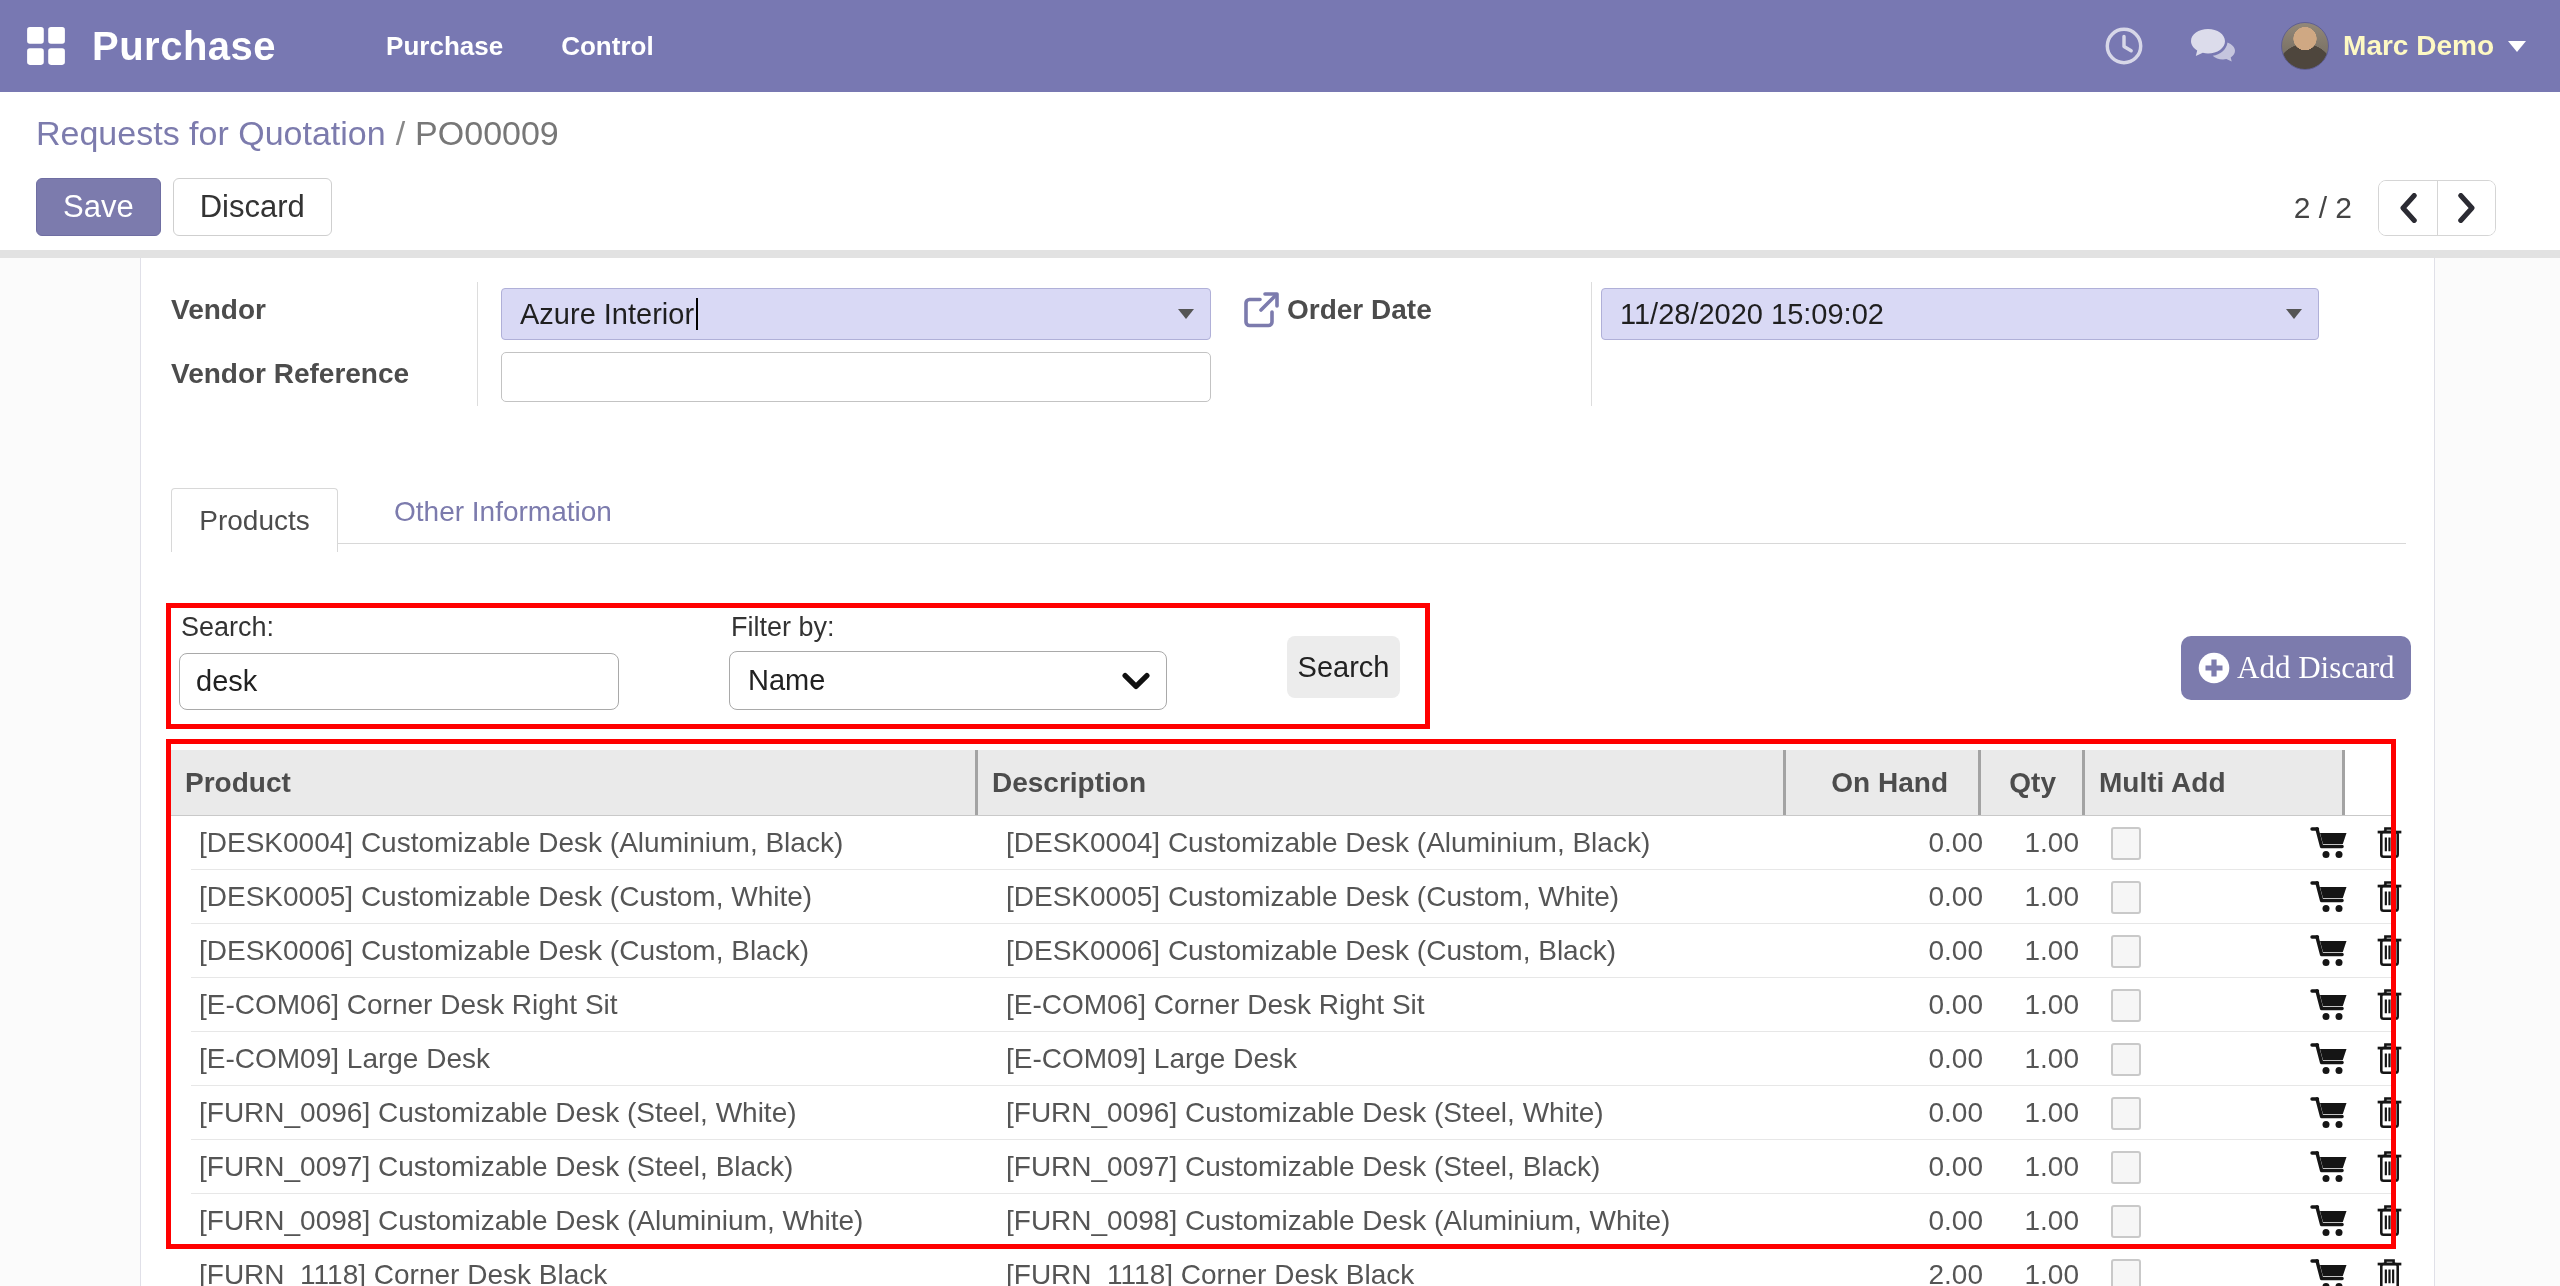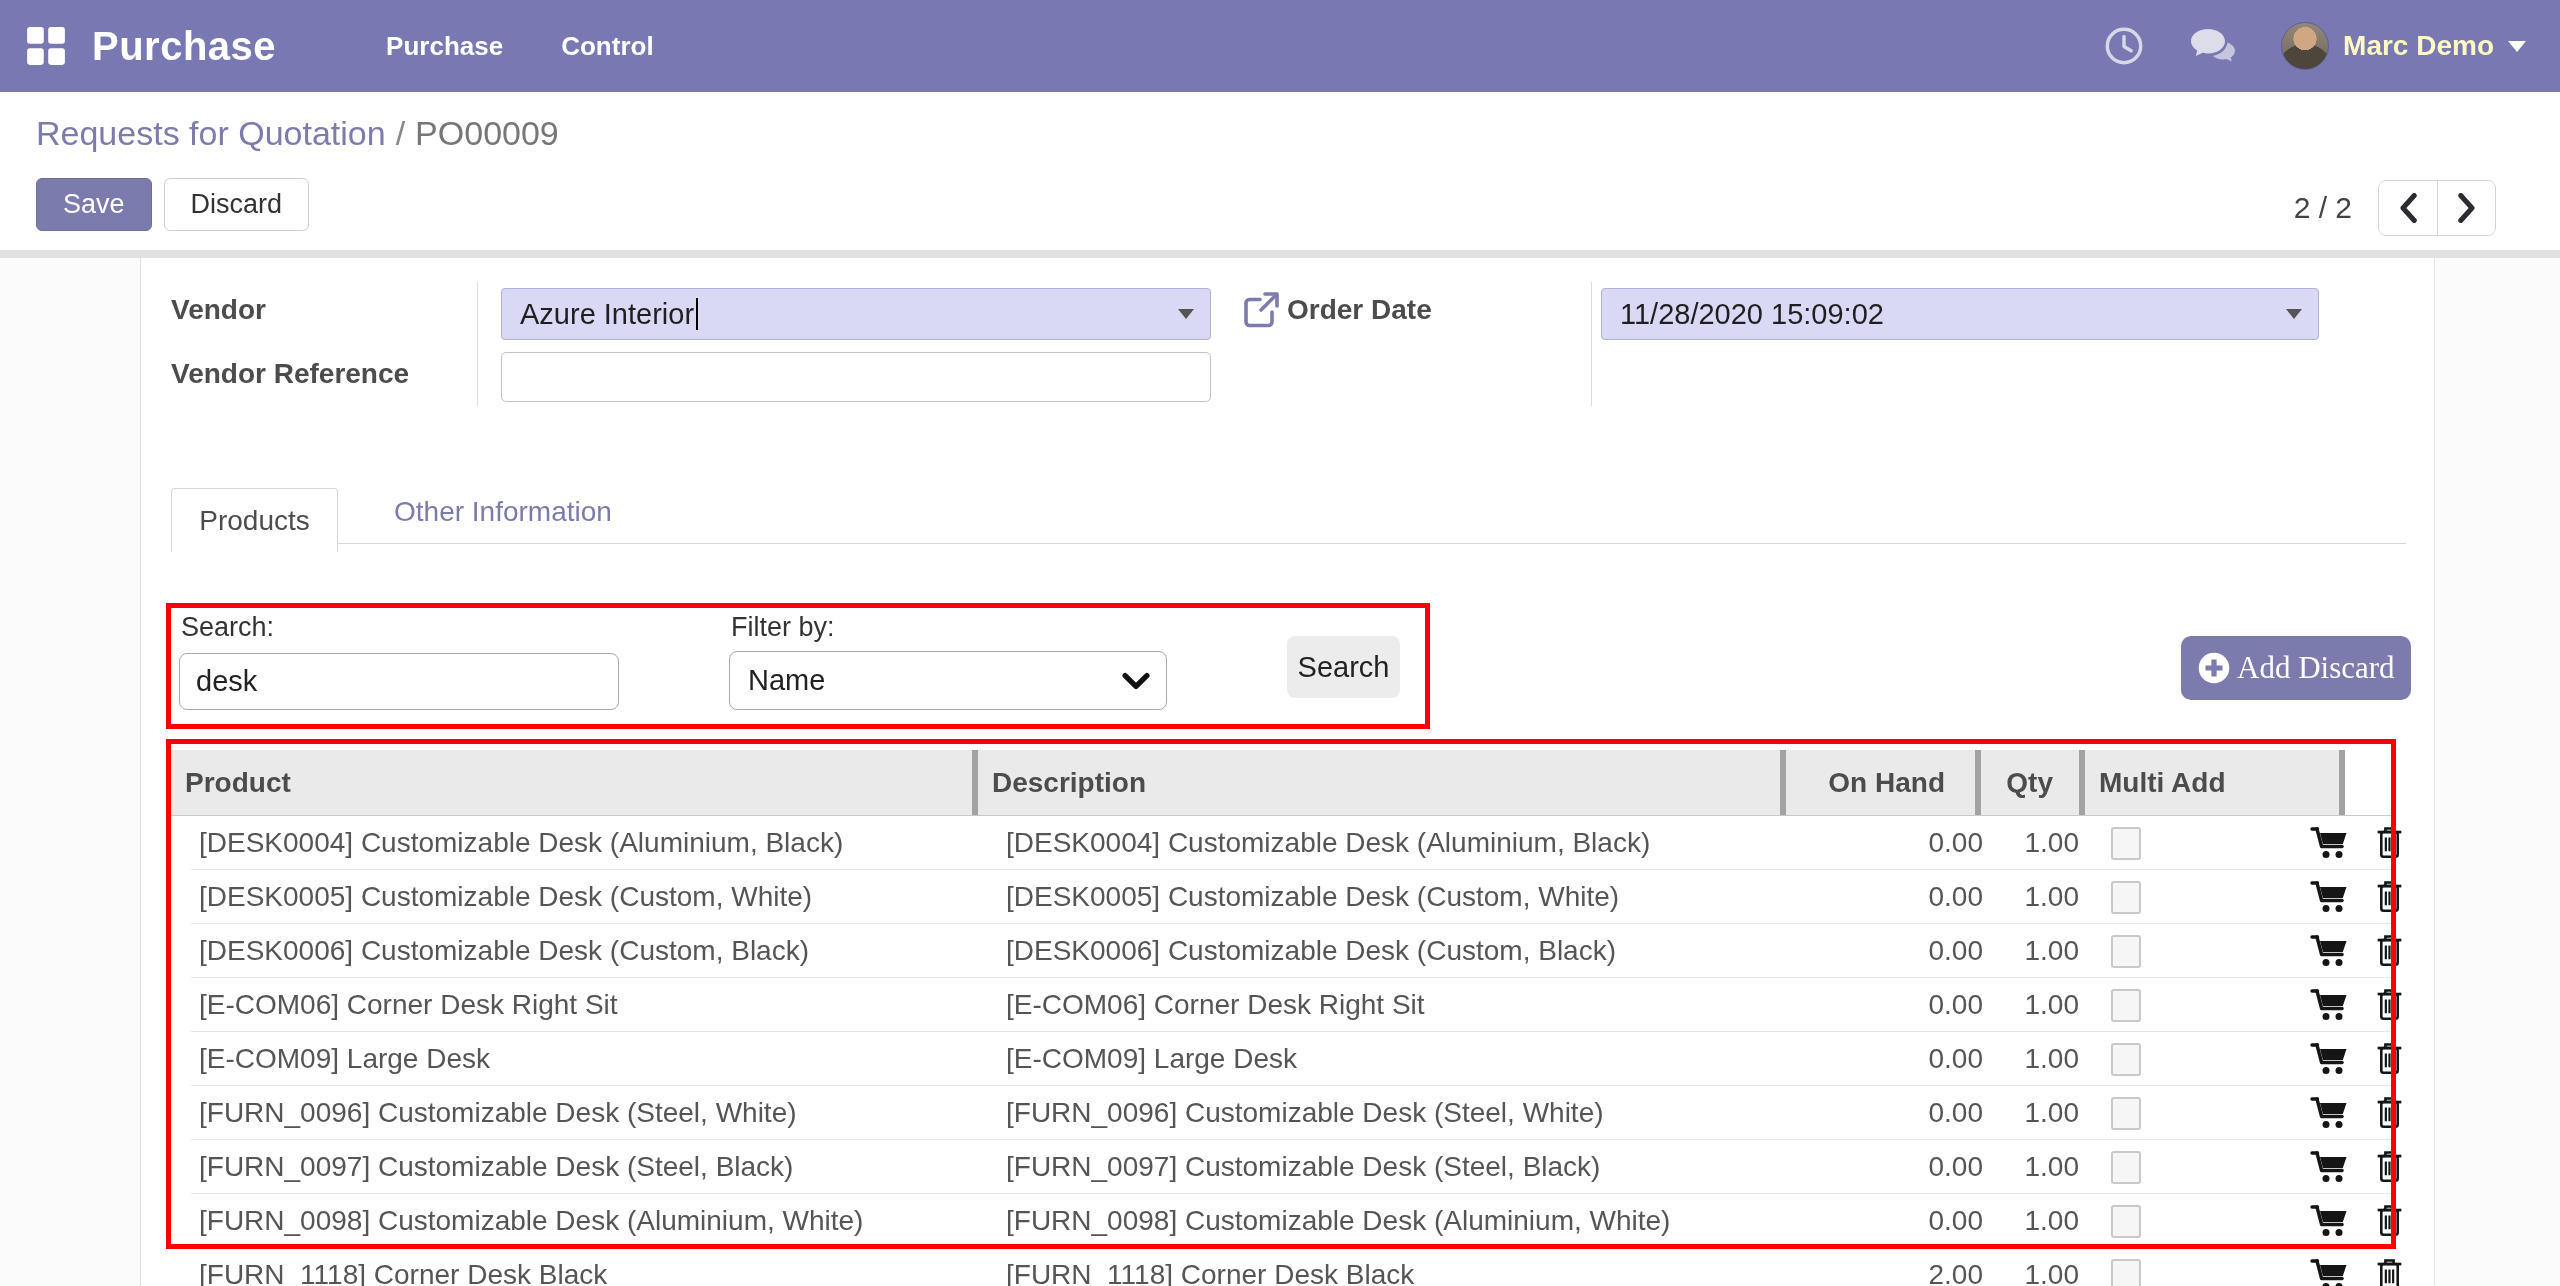--- a/index.html
+++ b/index.html
@@ -25,21 +25,21 @@
   .user-name { color:#fef9c3; font-size:28px; font-weight:600; }
   .caret { width:0; height:0; border-left:9px solid transparent; border-right:9px solid transparent; border-top:11px solid #fff; }
 
   
   .control-panel { position:absolute; left:0; top:92px; width:2536px; height:158px; background:#fff; }
   .breadcrumb { position:absolute; left:36px; top:22px; font-size:34px; }
   .bc-link { color:#7c7bad; cursor:pointer; }
   .bc-sep { color:#888; margin:0 10px; }
   .bc-current { color:#777; }
   .cp-buttons { position:absolute; left:36px; top:86px; display:flex; gap:12px; }
-  .btn { font-size:27px; padding:10px 26px; border-radius:6px; cursor:pointer; border:1px solid transparent; }
+  .btn { font-size:31px; padding:10px 26px; border-radius:6px; cursor:pointer; border:1px solid transparent; }
   .btn-primary { background:#7c7bad; border-color:#6f6ea2; color:#fff; }
   .btn-default { background:#fff; border-color:#cfcfcf; color:#333; }
   .pager { position:absolute; right:40px; top:88px; display:flex; align-items:center; gap:26px; }
   .pager-count { font-size:30px; color:#444; }
   .pager-btns { display:flex; border:1px solid #d5d5d5; border-radius:8px; overflow:hidden; background:#fff; }
   .pager-btn { width:58px; height:54px; display:flex; align-items:center; justify-content:center; cursor:pointer; background:#fff; }
   .pager-btn + .pager-btn { border-left:1px solid #d5d5d5; }
 
   .gray-strip { position:absolute; left:0; top:250px; width:2560px; height:8px; background:#e2e2e2; }
   .content-bg { position:absolute; left:0; top:258px; width:2560px; height:1028px; background:#fbfbfb; }
@@ -83,21 +83,21 @@
   .add-products { position:absolute; left:2040px; top:378px; height:64px; padding:0 16px;
                   background:#7c7bad; border:none; border-radius:10px; color:#fff;
                   font-family:"Liberation Serif", serif; font-size:31px;
                   display:flex; align-items:center; gap:2px; cursor:pointer; }
 
   
   .ptable { position:absolute; left:30px; top:492px; width:2222px; font-size:28px; }
   .trow { display:grid; grid-template-columns:807px 808px 195px 104px 190px 70px 48px; align-items:center; }
   .thead { grid-template-columns:807px 808px 195px 104px 260px 48px; height:66px;
            background:#eaeaea; font-weight:bold; color:#4c4c4c; border-bottom:1px solid #c9c9c9; }
-  .thead > div { height:100%; display:flex; align-items:center; border-right:6px solid #a3a3a3; padding:0 14px; }
+  .thead > div { height:100%; display:flex; align-items:center; border-right:3px solid #a3a3a3; padding:0 14px; }
   .thead > div:last-child { border-right:none; background:#fff; }
   .th-right { justify-content:flex-end; padding-right:30px !important; }
   .tbody .trow { height:54px; color:#555; border-bottom:1px solid #e7e7e7; background:#fff;margin-left:20px; }
   .td { padding-left:8px; white-space:nowrap; overflow:hidden; }
   .td-right { text-align:right; padding-right:18px; }
   .td-qty { text-align:right; padding-right:26px; }
   .chkcell { padding-left:6px; }
   .checkbox { display:inline-block; width:30px; height:33px; background:#f6f6f6;
               border:2px solid #c9c9c9; border-radius:3px; cursor:pointer; vertical-align:middle; }
   .icon-btn { display:flex; align-items:center; justify-content:center; cursor:pointer; }

